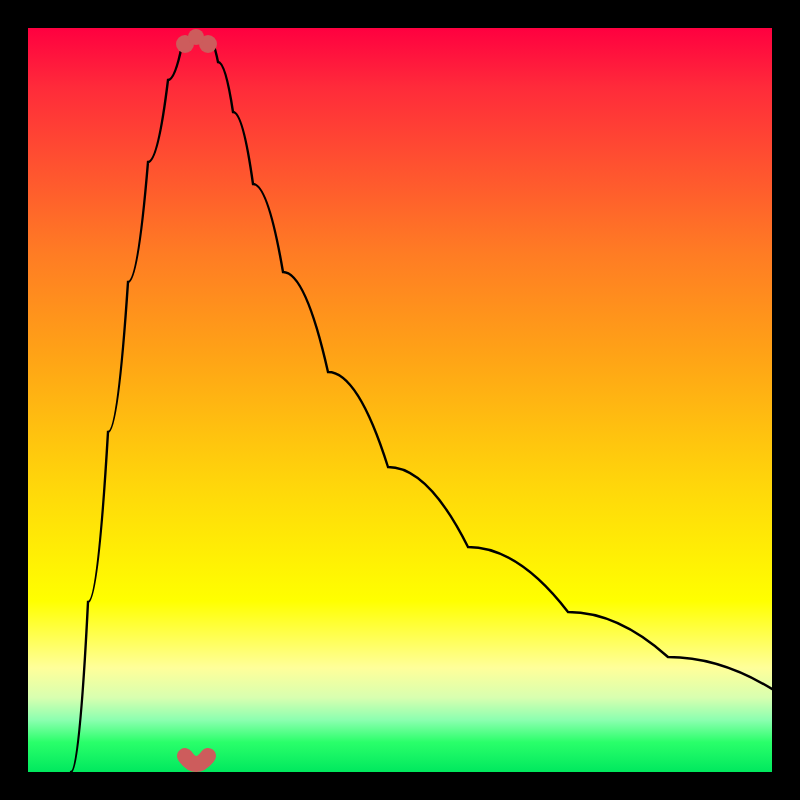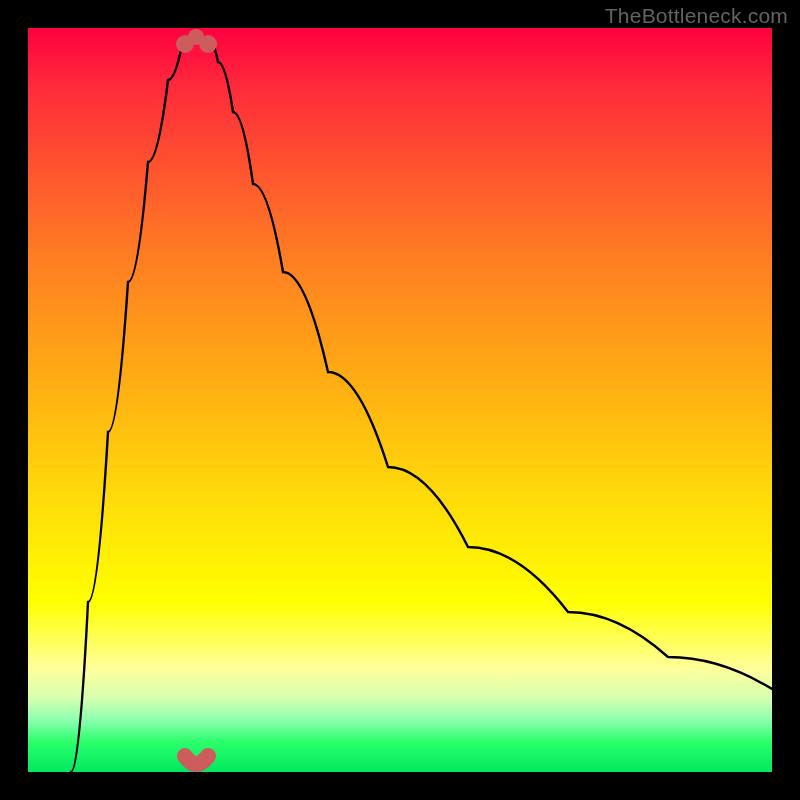--- a/index.html
+++ b/index.html
@@ -78,14 +78,13 @@
       <path id="curve-left" fill="none" stroke="#000" stroke-width="2.4" stroke-linecap="round" d="M 43 744 Q 51.5 744 60 574 Q 70 574 80 404 Q 90 404 100 254 Q 110 254 120 134 Q 130 134 140 52 Q 147 52 154 17 Q 157 17 160 9"></path>
       <path id="curve-right" fill="none" stroke="#000" stroke-width="2.4" stroke-linecap="round" d="M 180 9 Q 185 9 190 34 Q 197.5 34 205 84 Q 215 84 225 156 Q 240 156 255 244 Q 277.5 244 300 344 Q 330 344 360 439 Q 400 439 440 519 Q 490 519 540 584 Q 590 584 640 629 Q 692 629 744 661"></path>
       <path id="curve-floor" fill="none" stroke="#cd5c5c" stroke-width="16" stroke-linecap="round" d="M157 728 Q168 744 180 728"></path>
     </svg>
 
     <div class="marker" id="m0" style="left: 148px; top: 7px; width: 18px; height: 18px; background: rgb(205, 92, 92);"></div>
     <div class="marker" id="m1" style="left: 171px; top: 7px; width: 18px; height: 18px; background: rgb(205, 92, 92);"></div>
     <div class="marker" id="m2" style="left: 160px; top: 1px; width: 16px; height: 16px; background: rgb(205, 92, 92);"></div>
   </div>
 
-  <div class="watermark">TheBottleneck.com</div>
 </div>
 
 </body></html>

